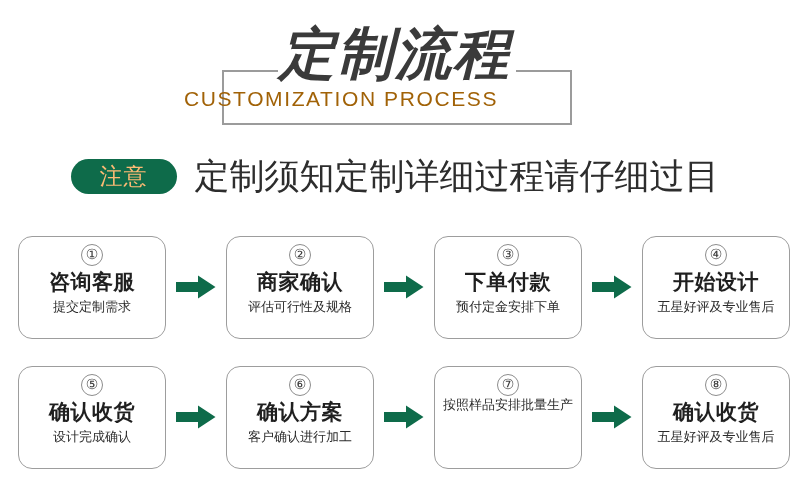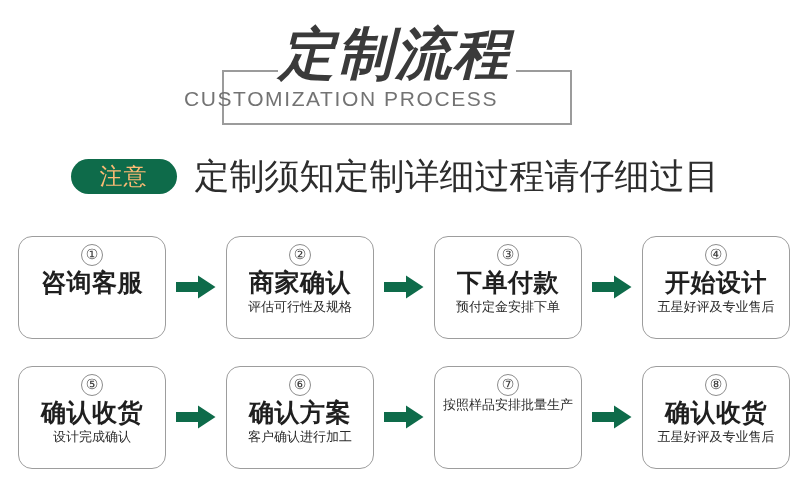--- a/index.html
+++ b/index.html
@@ -59,21 +59,21 @@
   }
   .title-en {
     position: absolute;
     left: 0;
     top: 86px;
     width: 682px;
     text-align: center;
     font-size: 21px;
     line-height: 26px;
     font-weight: 400;
-    color: #737373;
+    color: #a16207;
     letter-spacing: 1.6px;
   }
 
   
   .notice-row {
     position: absolute;
     left: 0;
     top: 152px;
     width: 790px;
     height: 48px;
@@ -141,21 +141,21 @@
     border-radius: 50%;
     box-sizing: border-box;
     font-size: 14px;
     line-height: 19px;
     text-align: center;
     color: #3d3d3d;
     font-family: "Liberation Serif", "DejaVu Serif", serif;
   }
   .card-title {
     margin-top: 1px;
-    font-size: 25px;
+    font-size: 21px;
     line-height: 31px;
     font-weight: bold;
     color: #1f1f1f;
     letter-spacing: 0.5px;
     font-family: "DejaVu Sans", "Liberation Sans", sans-serif;
     white-space: nowrap;
   }
   .card-sub {
     margin-top: 1px;
     font-size: 13px;
@@ -192,20 +192,21 @@
   <div class="notice-text">定制须知定制详细过程请仔细过目</div>
 </div>
 
 <div class="flow">
 
   <div class="flow-row">
 
     <div class="card">
       <div class="card-num">①</div>
       <div class="card-title">咨询客服</div>
+      <div class="card-sub">提交定制需求</div>
     </div>
 
     <div class="arrow">
       <svg width="40" height="24" viewBox="0 0 40 24" aria-hidden="true">
         <path d="M0 7 L22 7 L22 0.5 L39.5 12 L22 23.5 L22 17 L0 17 Z" fill="#0e6b4a"></path>
       </svg>
     </div>
 
     <div class="card">
       <div class="card-num">②</div>

